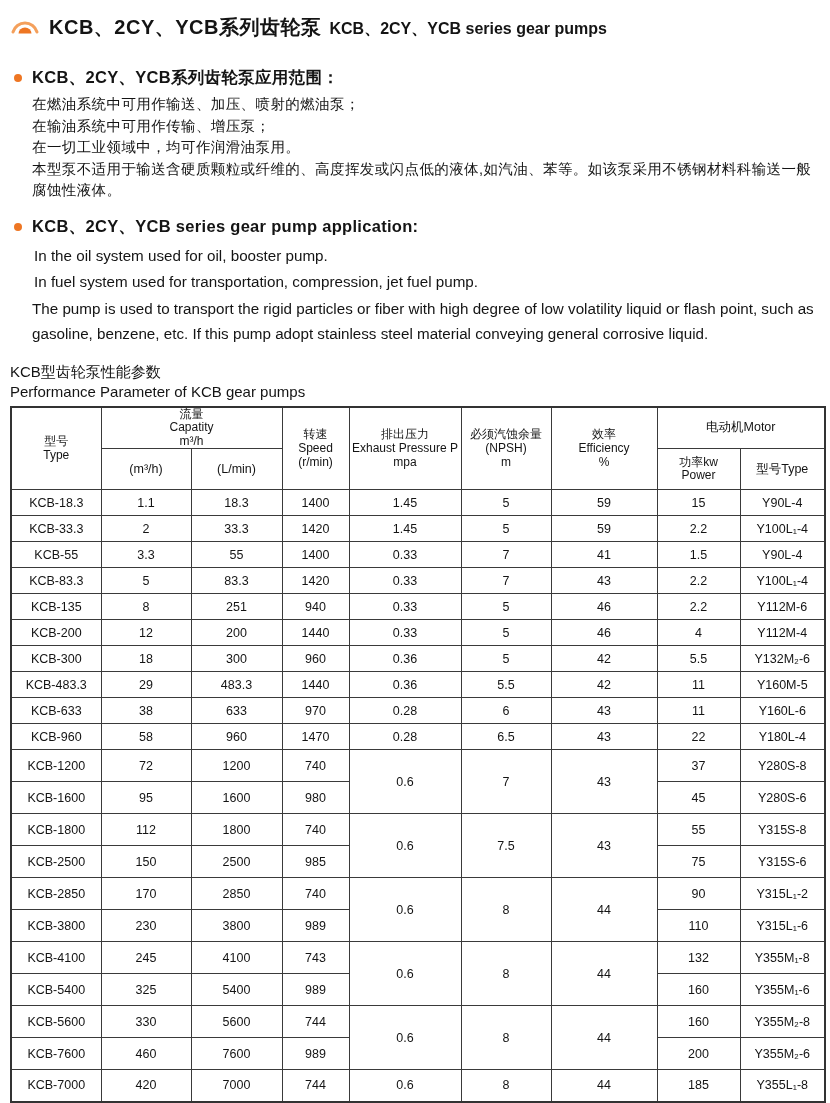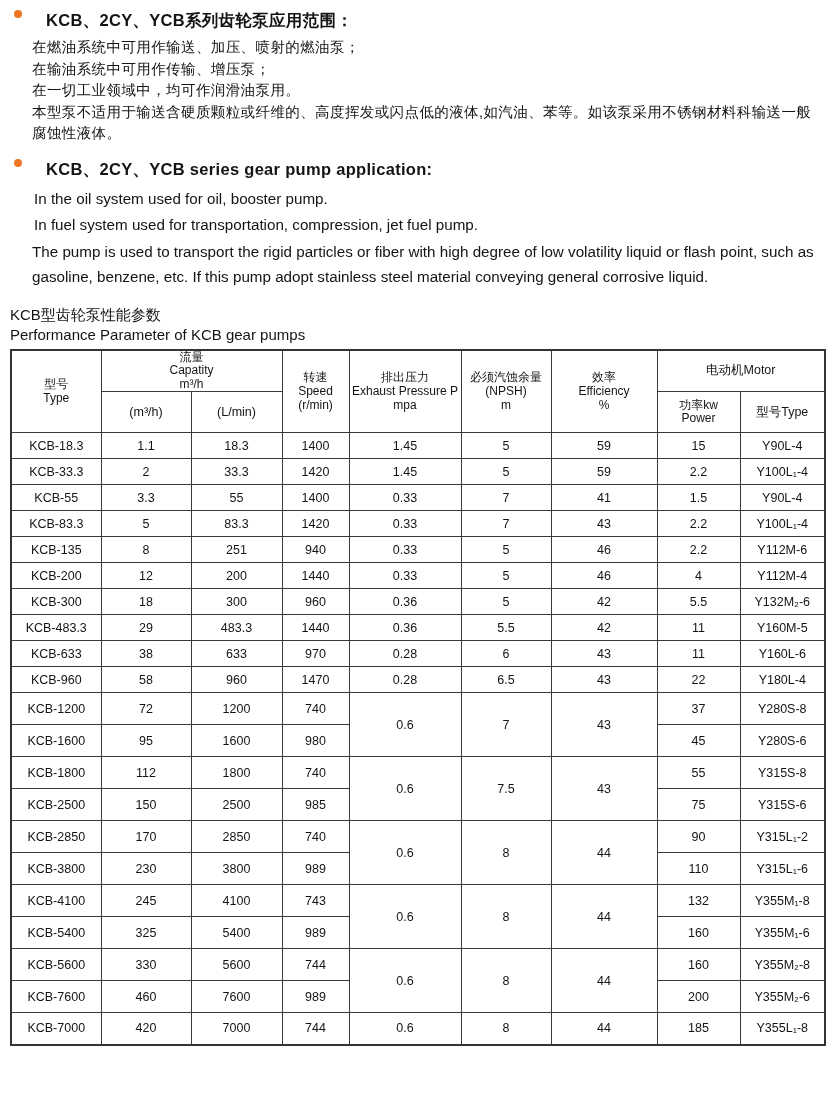--- a/index.html
+++ b/index.html
@@ -21,21 +21,21 @@
 
   
   .doc-title{display:flex;align-items:center;gap:9px;margin:4px 0 26px 0;}
   .logo{display:inline-flex;width:30px;height:22px;flex:0 0 auto;}
   .doc-title h1{margin:0;display:flex;align-items:baseline;gap:8px;font-weight:bold;}
   .t-zh{font-size:20px;letter-spacing:0.5px;}
   .t-en{font-size:16px;}
 
   
   .section{margin:0 0 14px 4px;}
-  .sec-heading{display:flex;gap:24px;margin-bottom:5px;}
+  .sec-heading{display:flex;align-items:center;gap:10px;margin-bottom:5px;}
   .bullet{width:8px;height:8px;border-radius:50%;background:var(--accent);flex:0 0 auto;}
   .sec-heading .h-txt{font-size:16.5px;font-weight:bold;letter-spacing:0.3px;}
   .cn-line{margin:0 0 0 18px;font-size:14.5px;line-height:21.5px;max-width:792px;letter-spacing:0.4px;}
   .en-line{margin:0 0 0 20px;font-size:15.2px;line-height:26px;max-width:792px;}
   .en-para{margin:1px 0 0 18px;font-size:15.2px;line-height:25px;max-width:790px;}
 
   
   .table-titles{margin:16px 0 4px 0;}
   .tbl-title{font-size:15px;line-height:20px;}
 
@@ -59,20 +59,32 @@
   .between{height:72px;padding:5px 0;}
   .tight span{line-height:13.5px;font-size:12px;}
   .pad-deep{height:74px;padding:9px 0;}
   .hline{line-height:14px;font-size:12px;}
 </style>
 </head>
 <body>
 
 <div class="page">
 
+  <div class="doc-title">
+    <span class="logo">
+      <svg viewBox="0 0 30 22" width="30" height="22">
+        <path d="M3 15 A 12.5 12.5 0 0 1 27 15" fill="none" stroke="var(--accent_light)" stroke-width="3" stroke-linecap="round"></path>
+        <path d="M8.5 16.5 A 6.5 6 0 0 1 21.5 16.5 Z" fill="var(--accent)"></path>
+      </svg>
+    </span>
+    <h1>
+      <span class="t-zh">KCB、2CY、YCB系列齿轮泵</span>
+      <span class="t-en">KCB、2CY、YCB series gear pumps</span>
+    </h1>
+  </div>
 
   <div class="section">
     <div class="sec-heading">
       <span class="bullet"></span>
       <span class="h-txt">KCB、2CY、YCB系列齿轮泵应用范围：</span>
     </div>
     <p class="cn-line">在燃油系统中可用作输送、加压、喷射的燃油泵；</p>
     <p class="cn-line">在输油系统中可用作传输、增压泵；</p>
     <p class="cn-line">在一切工业领域中，均可作润滑油泵用。</p>
     <p class="cn-line">本型泵不适用于输送含硬质颗粒或纤维的、高度挥发或闪点低的液体,如汽油、苯等。如该泵采用不锈钢材料科输送一般腐蚀性液体。</p>

